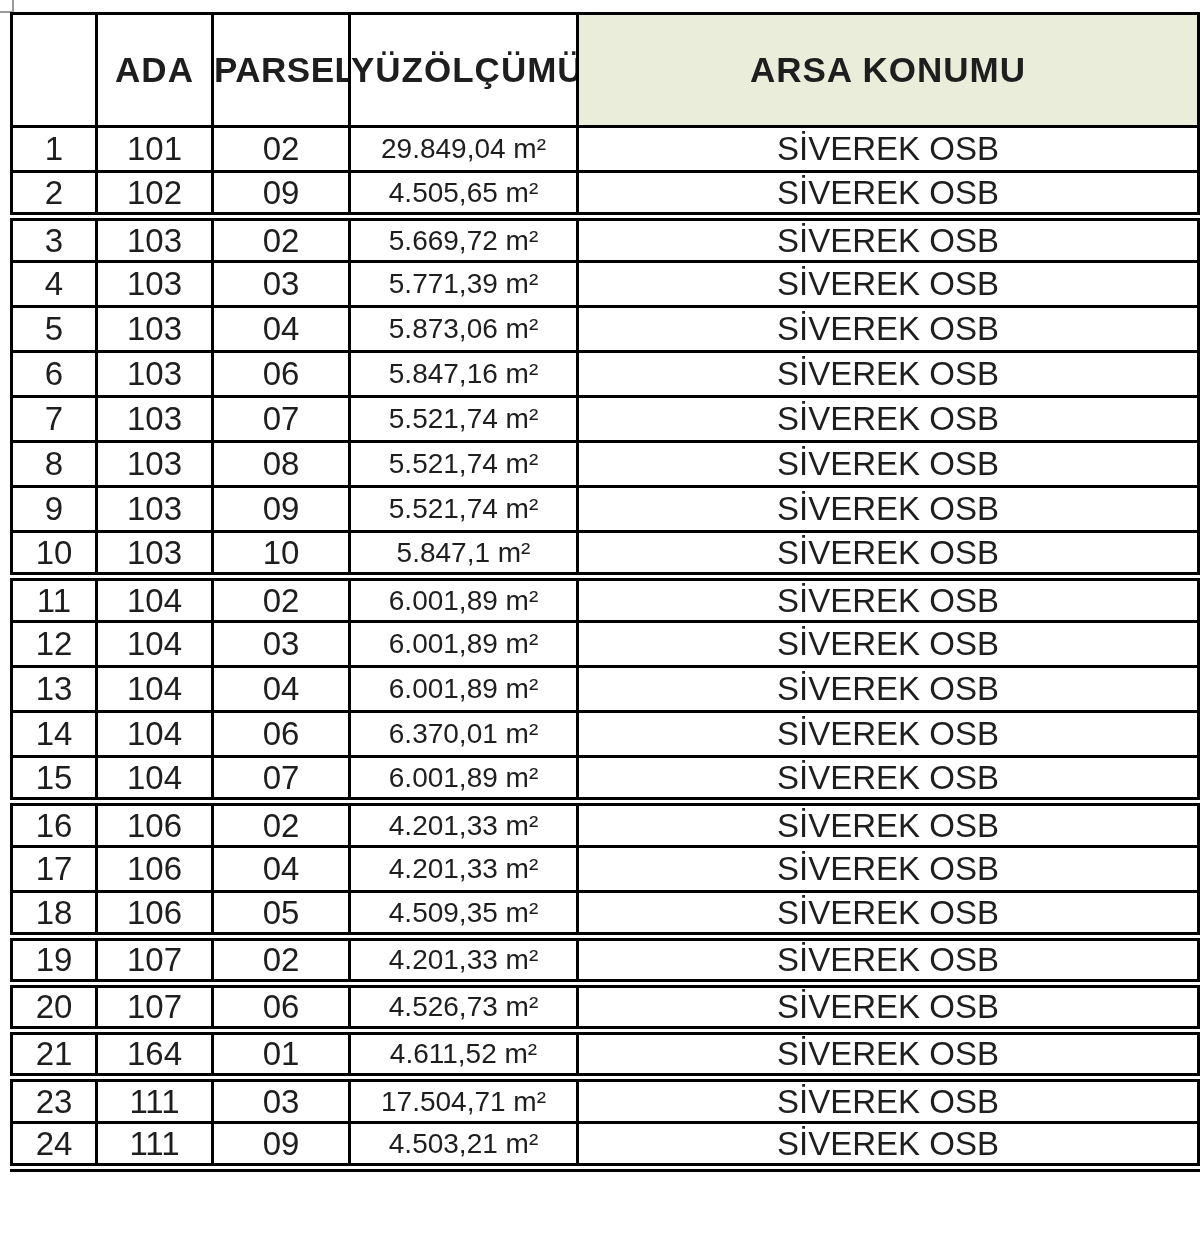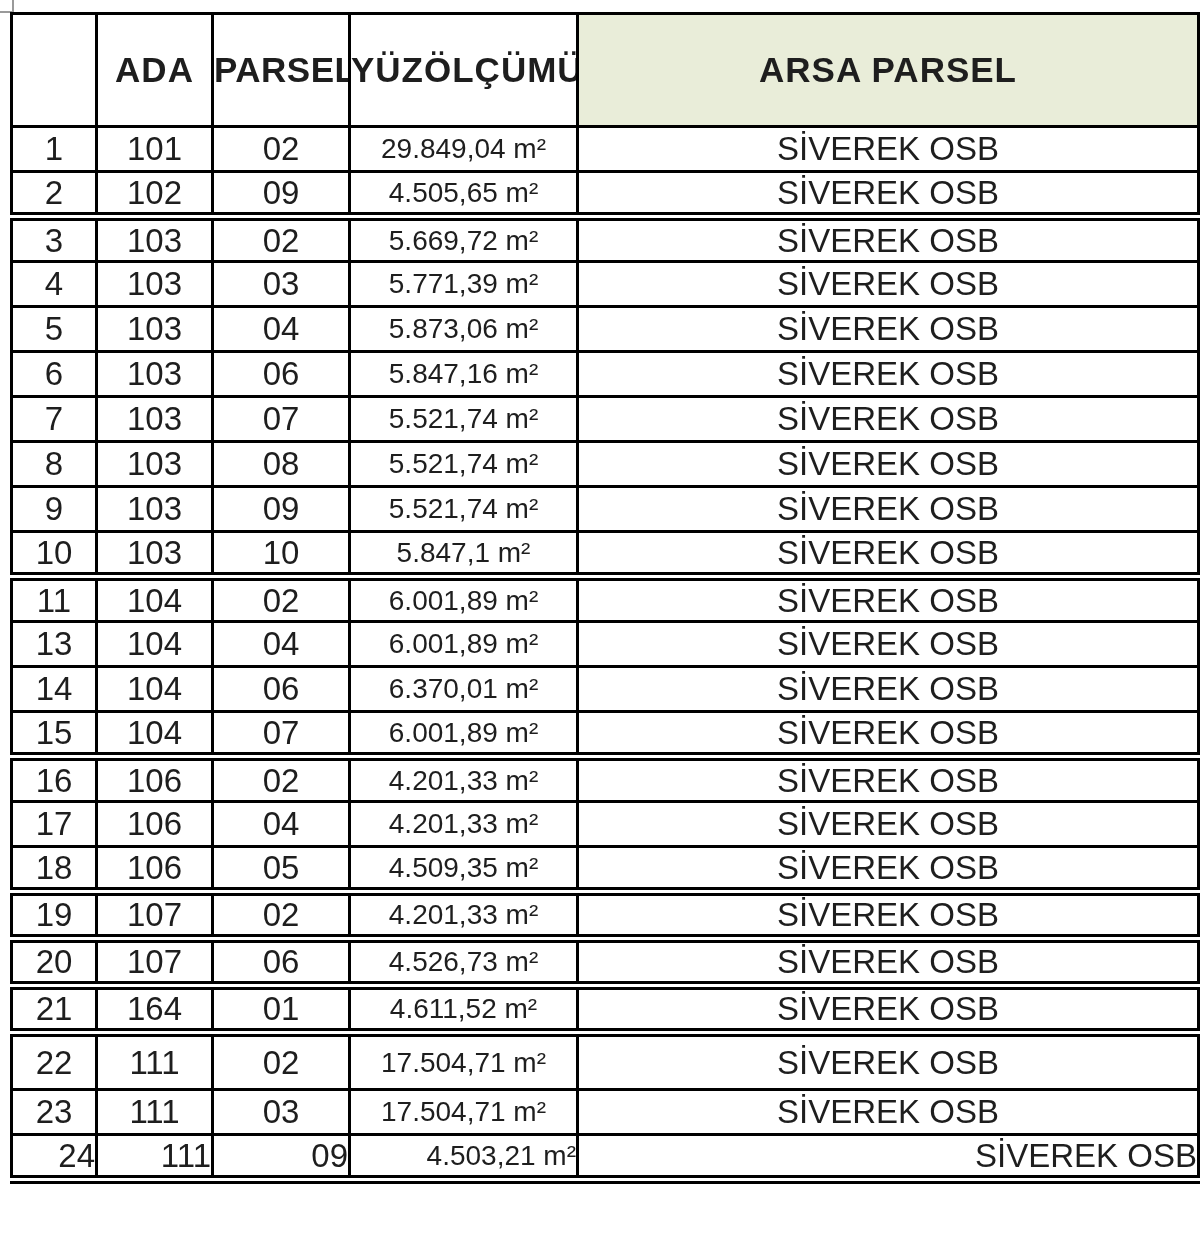--- a/index.html
+++ b/index.html
@@ -53,21 +53,21 @@
     letter-spacing: 1px;
     background: #ffffff;
     border-bottom-width: 4px;
   }
   thead th.col-parsel { font-size: 35px; letter-spacing: 0.5px; }
   tbody tr { height: 45px; }
   tbody tr.tall { height: 57px; }
   tbody td { font-size: 33px; font-weight: 400; }
   tbody td.cell-area { font-size: 28px; }
   tbody tr.group-end td { border-bottom: 9px double #000; }
-  tbody tr:last-child td { border-bottom: 9px double #000; text-align: right; }
+  tbody tr:last-child td { border-bottom: 9px double #000; }
 </style>
 </head>
 <body>
 
 <div class="stage">
   <div class="corner-fragment"></div>
 
   <table class="parcels">
     <colgroup>
       <col style="width:85px">
@@ -75,21 +75,21 @@
       <col style="width:137px">
       <col style="width:228px">
       <col style="width:621px">
     </colgroup>
     <thead>
       <tr>
         <th class="col-index"></th>
         <th class="col-ada">ADA</th>
         <th class="col-parsel">PARSEL</th>
         <th class="col-area">YÜZÖLÇÜMÜ</th>
-        <th class="col-location accent" style="background: rgb(233, 237, 217);">ARSA PARSEL</th>
+        <th class="col-location accent" style="background: rgb(233, 237, 217);">ARSA KONUMU</th>
       </tr>
     </thead>
     <tbody>
         <tr>
           <td class="cell-index">1</td>
           <td class="cell-ada">101</td>
           <td class="cell-parsel">02</td>
           <td class="cell-area">29.849,04 m²</td>
           <td class="cell-location">SİVEREK OSB</td>
         </tr>
@@ -157,20 +157,27 @@
           <td class="cell-location">SİVEREK OSB</td>
         </tr>
         <tr>
           <td class="cell-index">11</td>
           <td class="cell-ada">104</td>
           <td class="cell-parsel">02</td>
           <td class="cell-area">6.001,89 m²</td>
           <td class="cell-location">SİVEREK OSB</td>
         </tr>
         <tr>
+          <td class="cell-index">12</td>
+          <td class="cell-ada">104</td>
+          <td class="cell-parsel">03</td>
+          <td class="cell-area">6.001,89 m²</td>
+          <td class="cell-location">SİVEREK OSB</td>
+        </tr>
+        <tr>
           <td class="cell-index">13</td>
           <td class="cell-ada">104</td>
           <td class="cell-parsel">04</td>
           <td class="cell-area">6.001,89 m²</td>
           <td class="cell-location">SİVEREK OSB</td>
         </tr>
         <tr>
           <td class="cell-index">14</td>
           <td class="cell-ada">104</td>
           <td class="cell-parsel">06</td>
@@ -217,27 +224,20 @@
           <td class="cell-ada">107</td>
           <td class="cell-parsel">06</td>
           <td class="cell-area">4.526,73 m²</td>
           <td class="cell-location">SİVEREK OSB</td>
         </tr>
         <tr class="group-end">
           <td class="cell-index">21</td>
           <td class="cell-ada">164</td>
           <td class="cell-parsel">01</td>
           <td class="cell-area">4.611,52 m²</td>
-          <td class="cell-location">SİVEREK OSB</td>
-        </tr>
-        <tr class="tall">
-          <td class="cell-index">22</td>
-          <td class="cell-ada">111</td>
-          <td class="cell-parsel">02</td>
-          <td class="cell-area">17.504,71 m²</td>
           <td class="cell-location">SİVEREK OSB</td>
         </tr>
         <tr>
           <td class="cell-index">23</td>
           <td class="cell-ada">111</td>
           <td class="cell-parsel">03</td>
           <td class="cell-area">17.504,71 m²</td>
           <td class="cell-location">SİVEREK OSB</td>
         </tr>
         <tr class="group-end">

